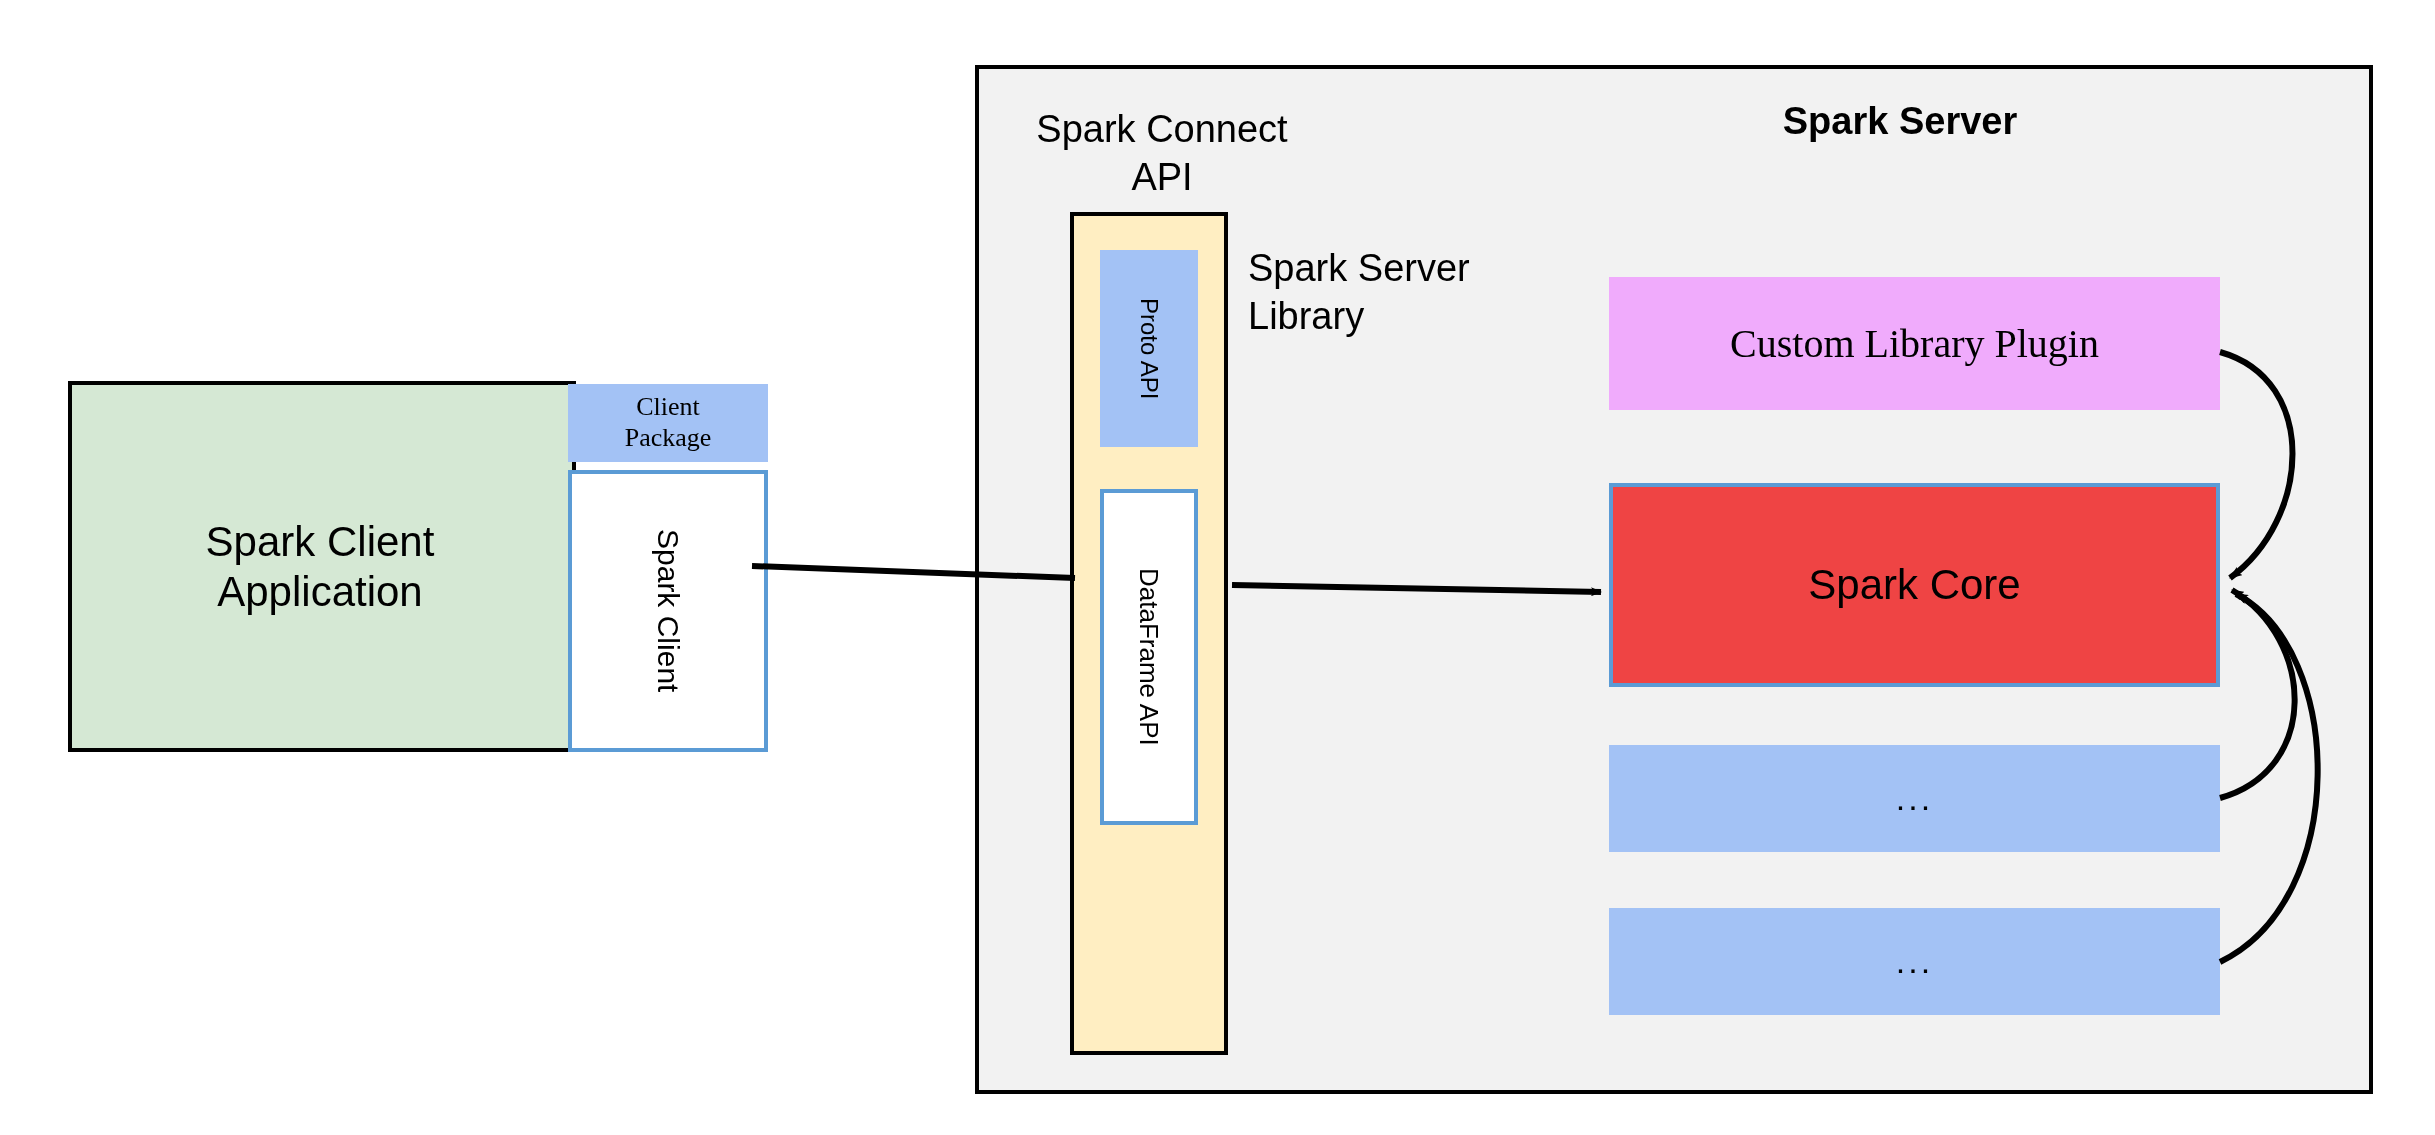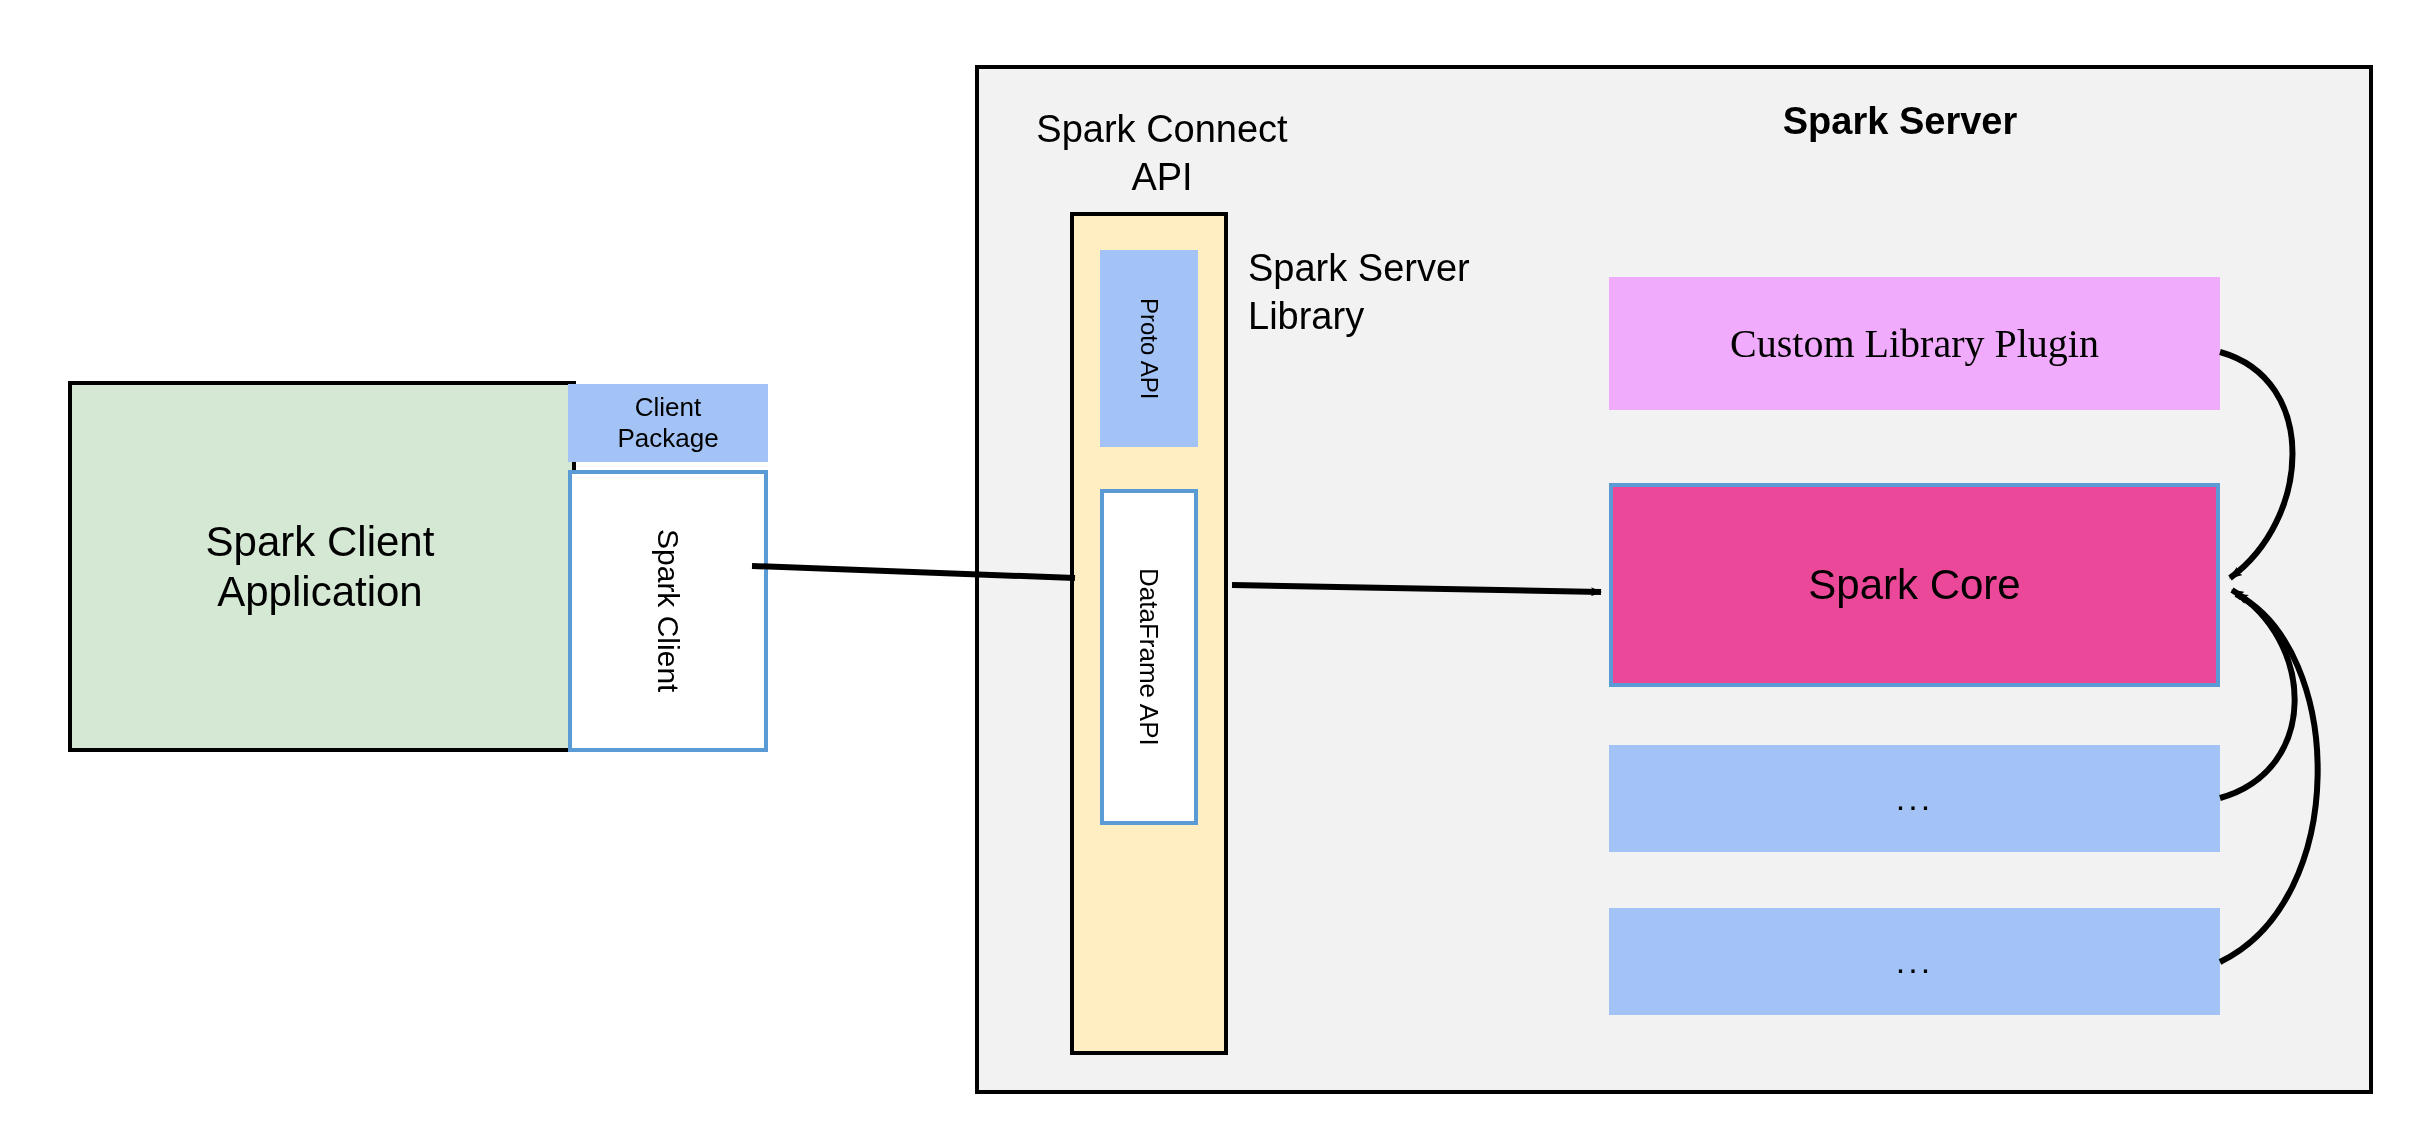--- a/index.html
+++ b/index.html
@@ -42,20 +42,21 @@
   }
   #client-app-label { padding-right: 4px; }
 
   #client-package-box {
     left: 568px; top: 384px;
     width: 200px; height: 78px;
     background: #a3c2f5;
     border: none;
     font-size: 26px;
     z-index: 3;
+    font-family: Liberation Serif, serif;
   }
 
   #spark-client-box {
     left: 568px; top: 470px;
     width: 200px; height: 282px;
     background: #ffffff;
     border: 4px solid #5b9bd5;
     z-index: 3;
   }
   #spark-client-label {
@@ -146,21 +147,21 @@
     width: 611px; height: 133px;
     background: #f0abfc;
     border: none;
     font-size: 40px;
     z-index: 4;
     font-family: Liberation Serif, serif;
   }
   #spark-core-box {
     left: 1609px; top: 483px;
     width: 611px; height: 204px;
-    background: #ec4899;
+    background: #ef4444;
     border: 4px solid #5b9bd5;
     font-size: 42px;
     z-index: 4;
   }
   #ellipsis-box-1 {
     left: 1609px; top: 745px;
     width: 611px; height: 107px;
     background: #a3c2f5;
     border: none;
     font-size: 34px;

